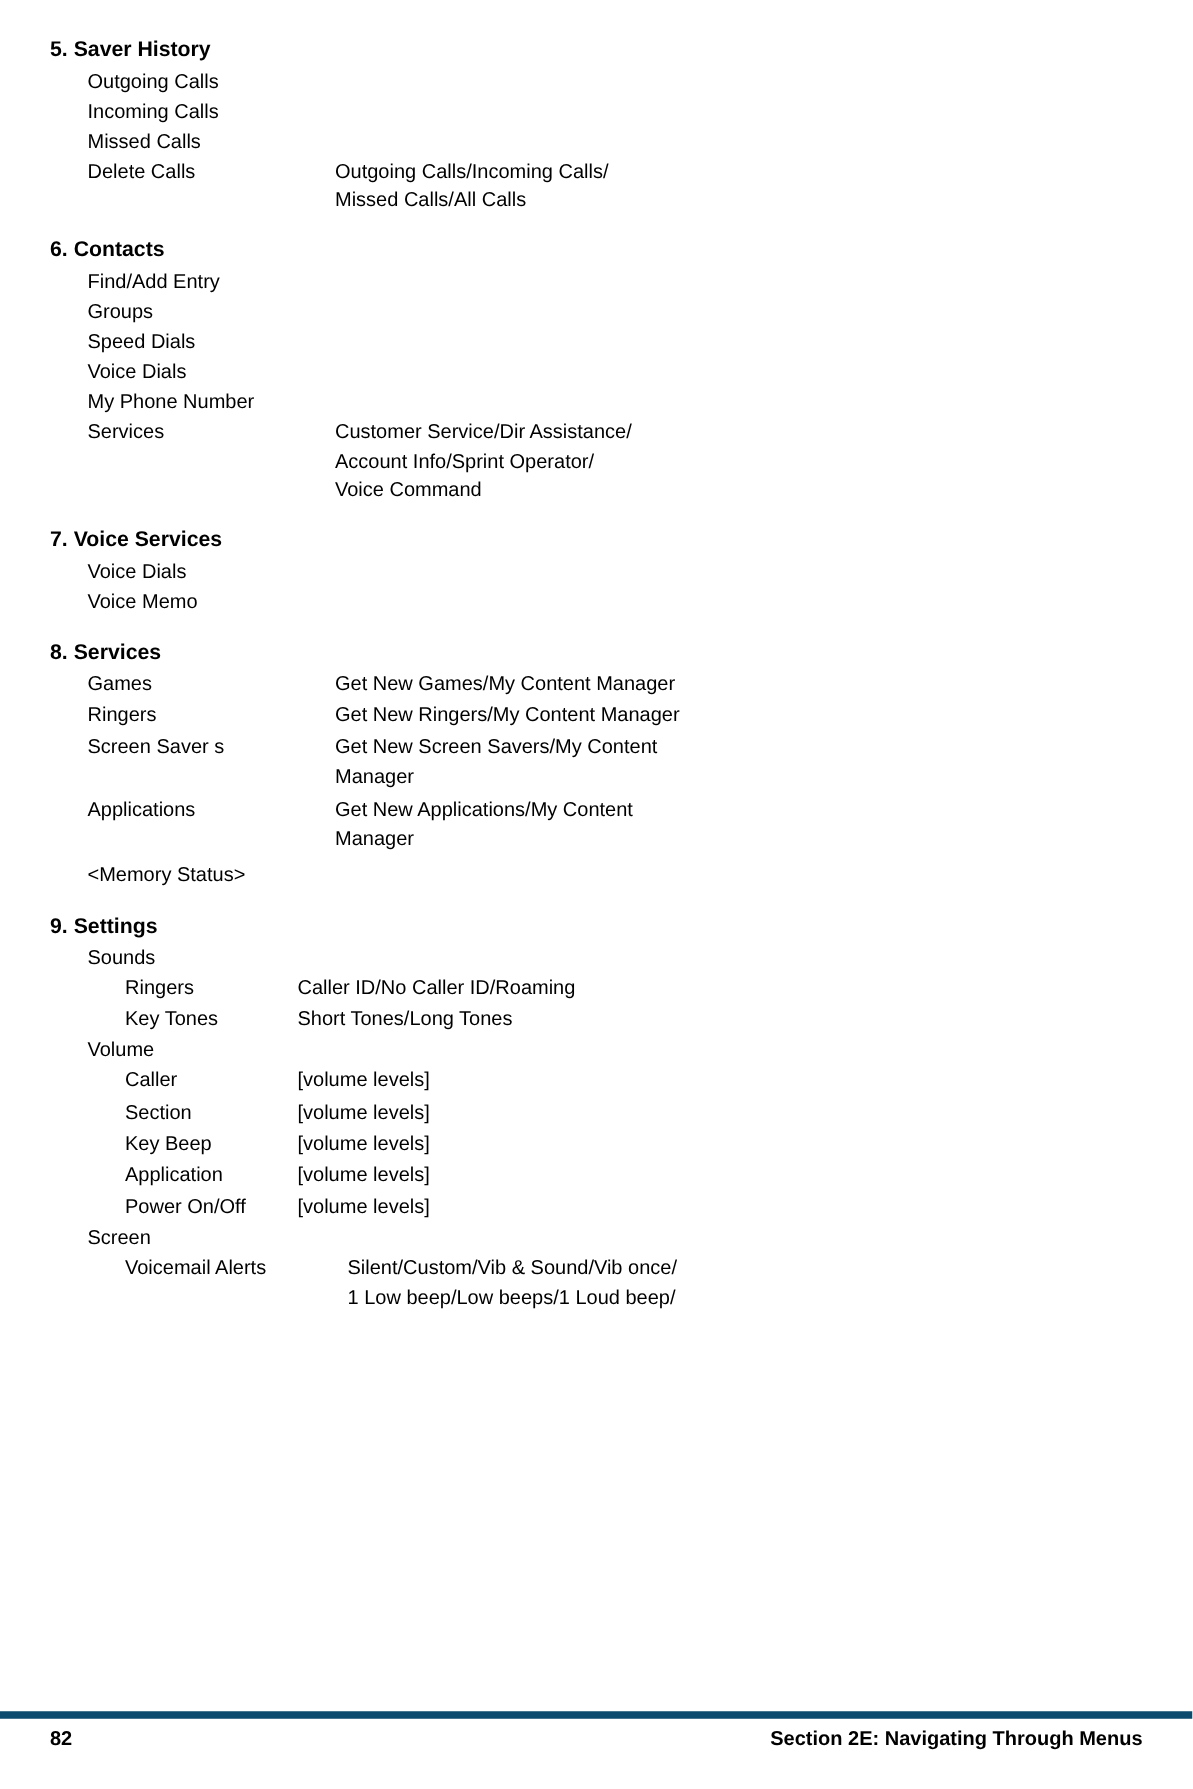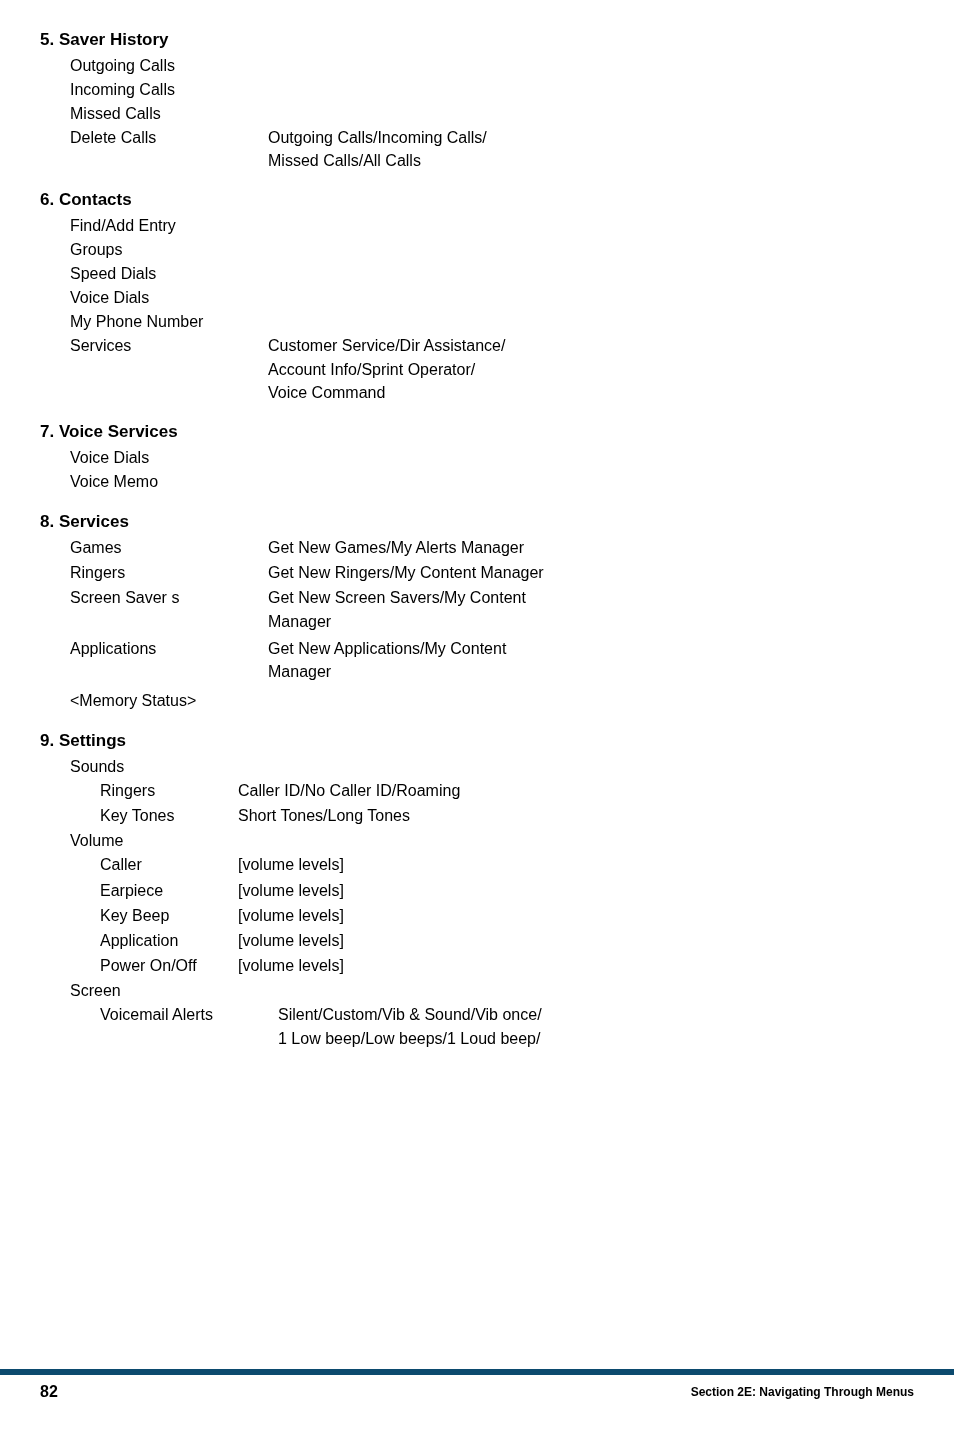--- a/index.html
+++ b/index.html
@@ -55,21 +55,21 @@
       padding: 0 40px;
       border-top: 6px solid #0c4a6e;
       padding-top: 8px;
     }
     .footer-page {
       font-weight: bold;
       font-size: 16px;
     }
     .footer-title {
       font-weight: bold;
-      font-size: 12px;
+      font-size: 16px;
     }
   </style>
 </head>
 <body>
 
 <div class="section">
   <div class="section-title">
     <span>5.</span>
     <span>Saver History</span>
   </div>
@@ -114,21 +114,21 @@
 </div>
 
 <div class="section">
   <div class="section-title">
     <span>8.</span>
     <span>Services</span>
   </div>
   <div class="indent1">
     <div class="row">
       <div class="row-label">Games</div>
-      <div class="row-value">Get New Games/My Alerts Manager</div>
+      <div class="row-value">Get New Games/My Content Manager</div>
     </div>
     <div class="row">
       <div class="row-label">Ringers</div>
       <div class="row-value">Get New Ringers/My Content Manager</div>
     </div>
     <div class="row">
       <div class="row-label">Screen Saver s</div>
       <div class="row-value">Get New Screen Savers/My Content<br>Manager</div>
     </div>
     <div style="margin-top:4px;" class="row">
@@ -160,21 +160,21 @@
   </div>
 
   <div class="indent1">
     <div class="plain-item">Volume</div>
     <div class="indent1">
       <div class="row">
         <div class="row-label-narrow">Caller</div>
         <div class="row-value">[volume levels]</div>
       </div>
       <div class="row">
-        <div class="row-label-narrow">Earpiece</div>
+        <div class="row-label-narrow">Section</div>
         <div class="row-value">[volume levels]</div>
       </div>
       <div class="row">
         <div class="row-label-narrow">Key Beep</div>
         <div class="row-value">[volume levels]</div>
       </div>
       <div class="row">
         <div class="row-label-narrow">Application</div>
         <div class="row-value">[volume levels]</div>
       </div>

